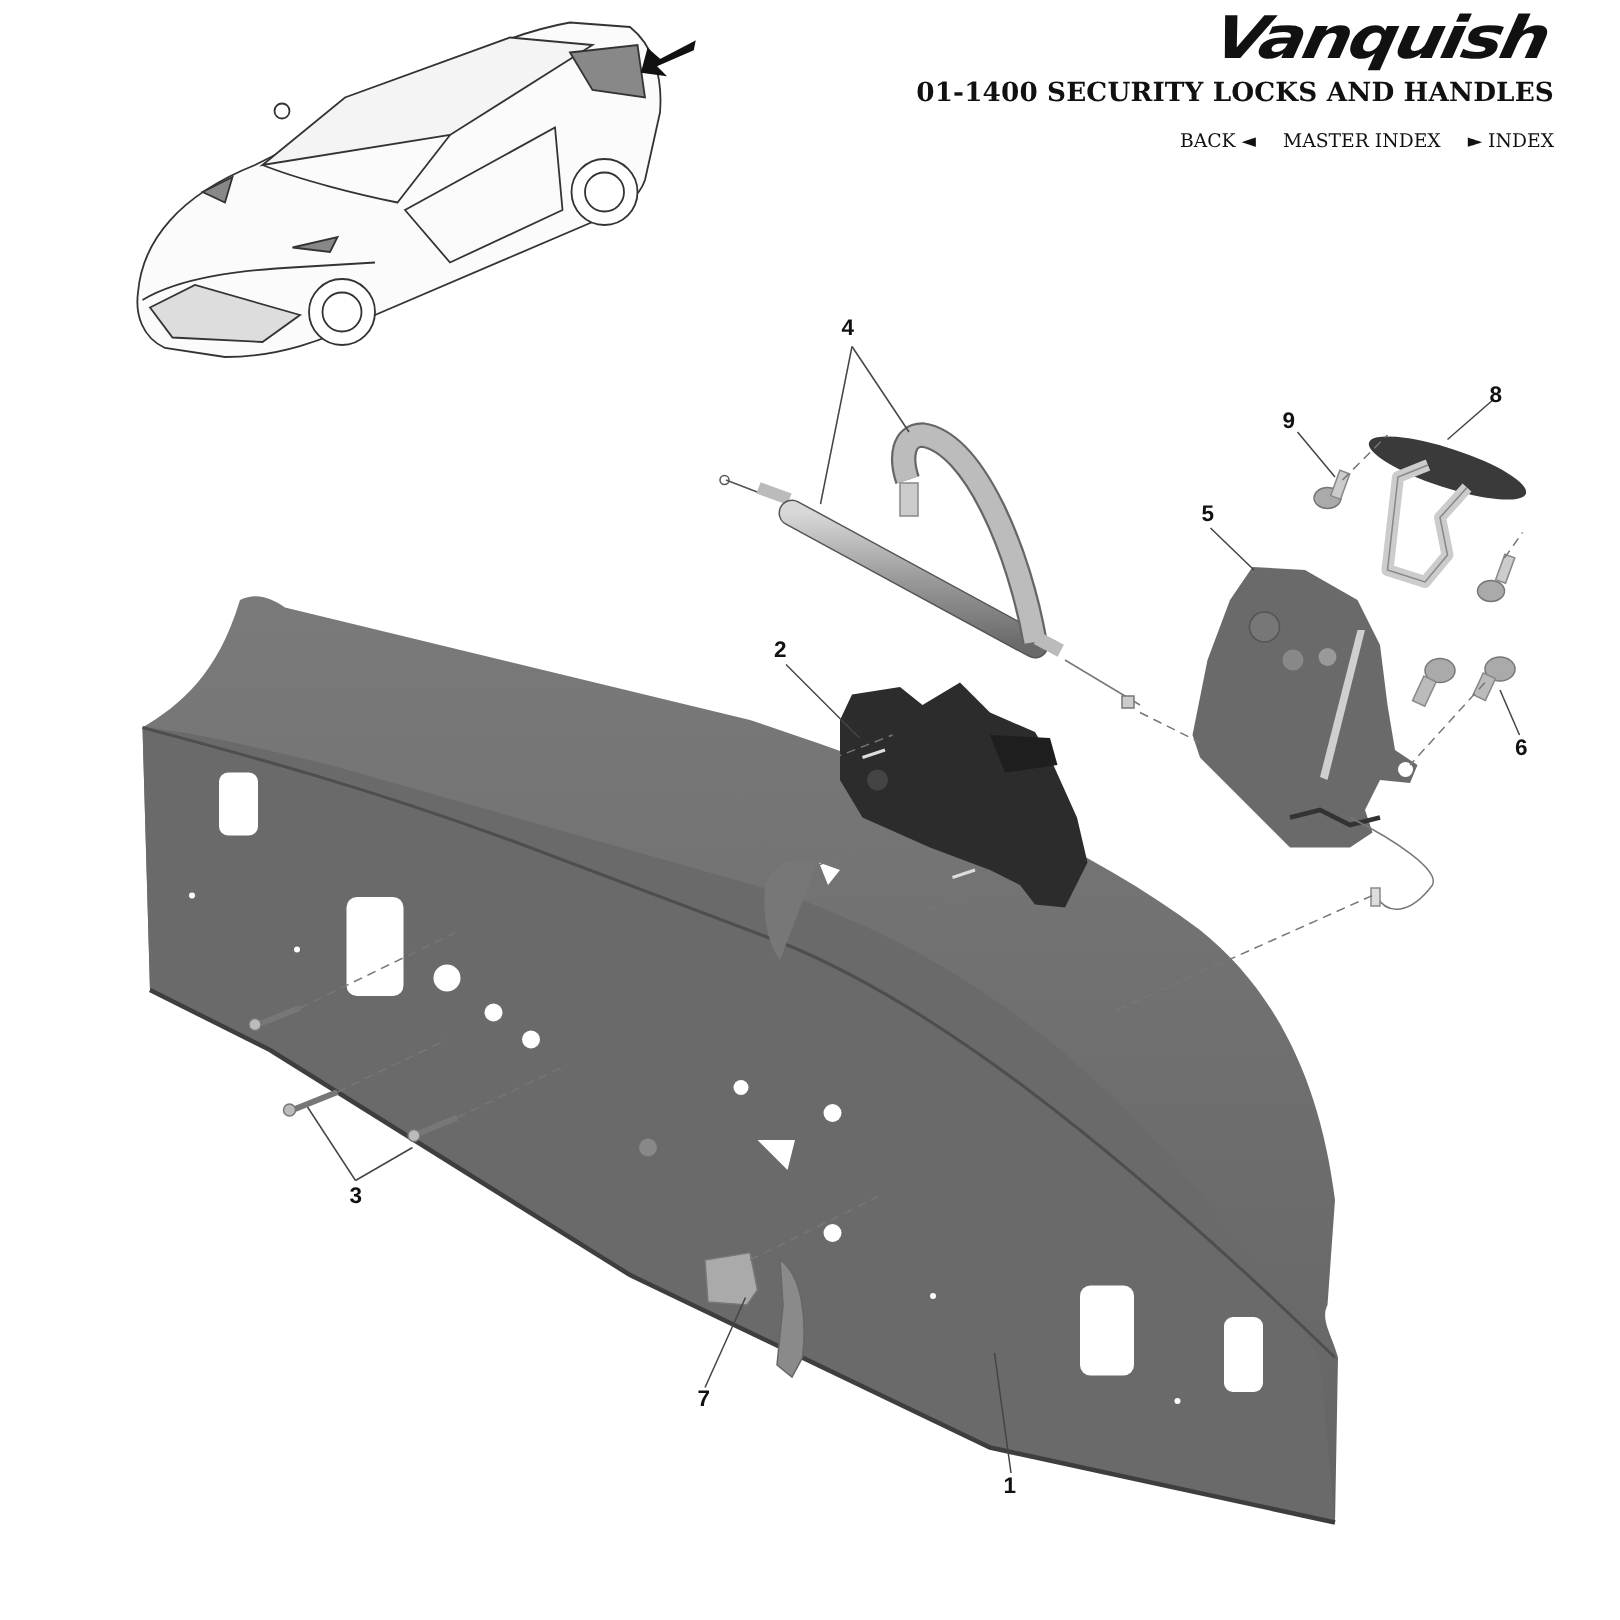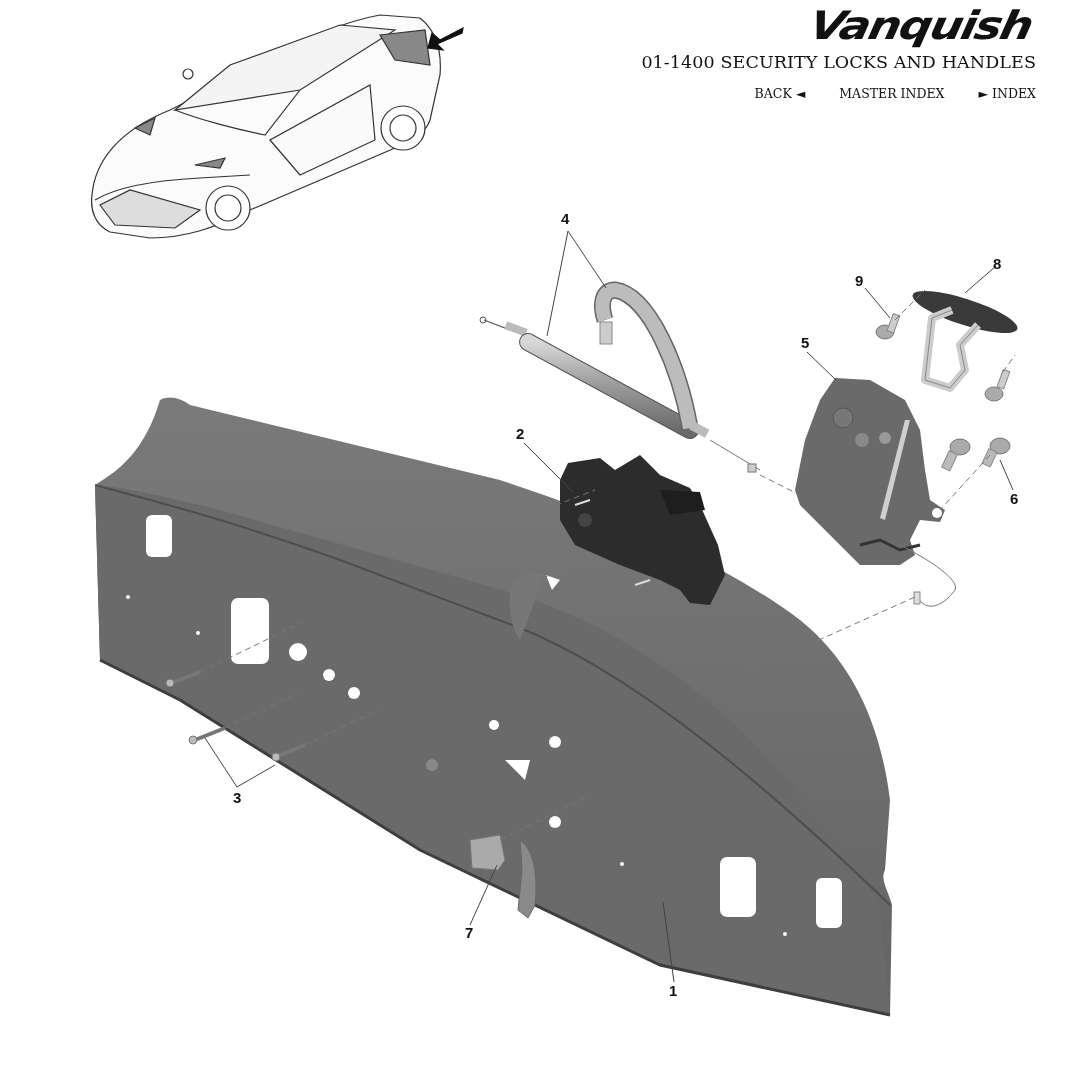--- a/index.html
+++ b/index.html
@@ -1,19 +1,19 @@
 <!DOCTYPE html>
 <html><head>
 <meta charset="utf-8">
 <style>
   html, body { margin:0; padding:0; background:#ffffff; }
   body { width:1080px; height:1080px; position:relative; overflow:hidden; font-family:"Liberation Sans", sans-serif; }
   .logo { position:absolute; right:44px; top:2px; font-family:"DejaVu Sans", sans-serif; font-style:italic; font-weight:bold; font-size:46px; letter-spacing:-2px; color:#111; transform:skewX(-12deg) scaleY(0.85); transform-origin:right top; }
-  .title { position:absolute; right:44px; top:52px; font-family:"DejaVu Serif", serif; font-size:17.5px; color:#111; white-space:nowrap; letter-spacing:0.1px; }
-  .nav { position:absolute; right:44px; top:86px; font-family:"DejaVu Serif", serif; font-size:12.5px; color:#111; display:flex; gap:34px; white-space:nowrap; }
+  .title { position:absolute; right:44px; top:52px; font-family:"DejaVu Serif", serif; font-size:17.5px; color:#111; white-space:nowrap; letter-spacing:0.1px;font-weight:bold; }
+  .nav { position:absolute; right:44px; top:86px; font-family:"DejaVu Serif", serif; font-size:12.5px; color:#111; display:flex; gap:18px; white-space:nowrap; }
   .nav span { cursor:pointer; }
   .callout { position:absolute; font-family:"Liberation Sans", sans-serif; font-weight:bold; font-size:15px; color:#111; }
   svg.diagram { position:absolute; left:0; top:0; }
 </style>
 </head>
 <body>
 
 <div class="logo">Vanquish</div>
 <div class="title">01-1400 SECURITY LOCKS AND HANDLES</div>
 <div class="nav">

